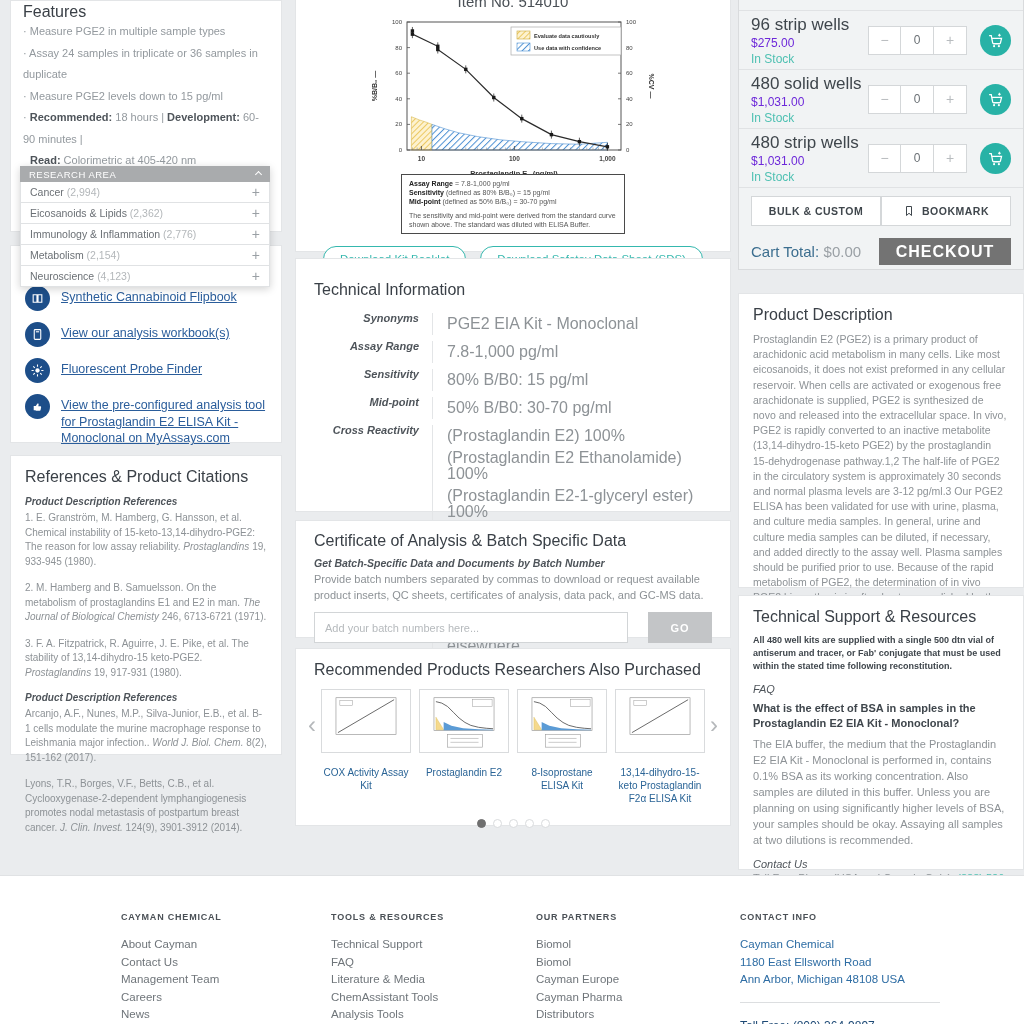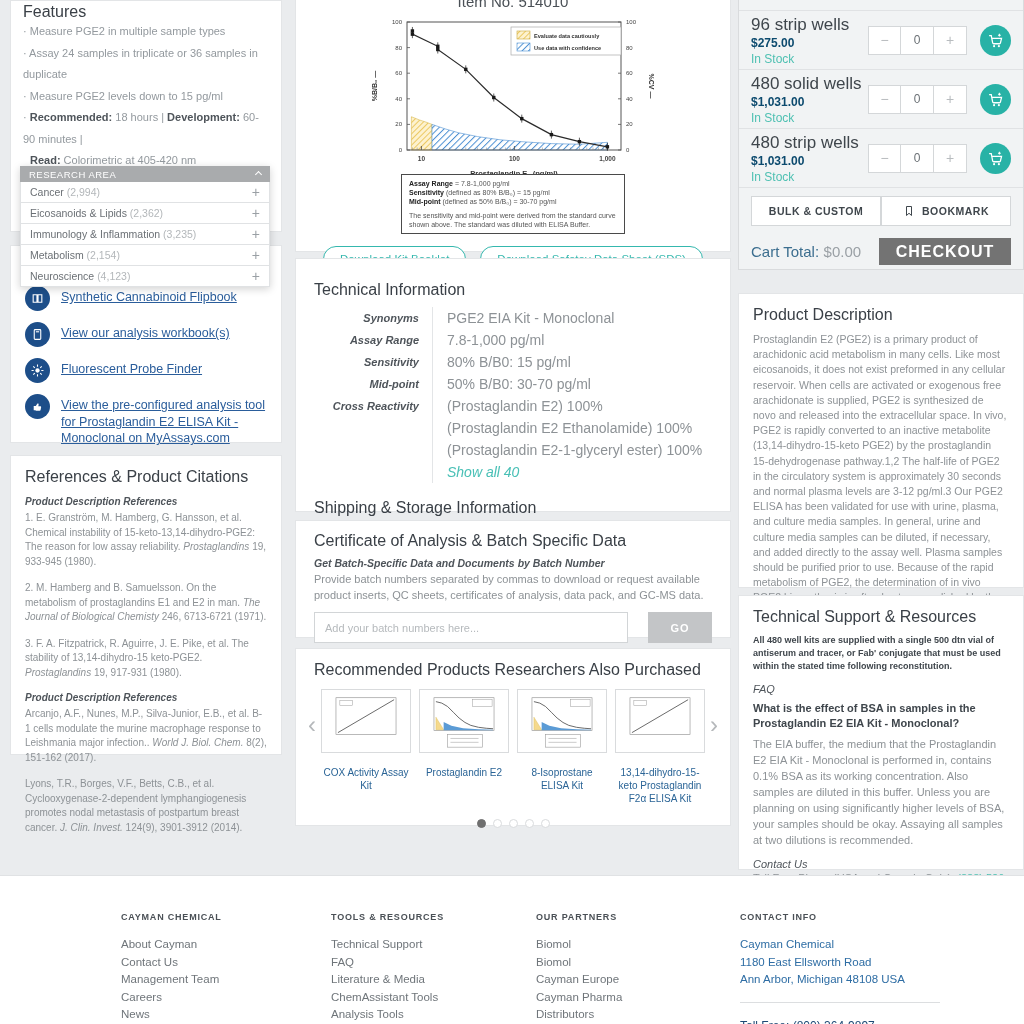--- a/index.html
+++ b/index.html
@@ -50,21 +50,21 @@
   #chart-wrap { width:300px; margin:2px auto 0; }
   #assay-box { width:224px; margin:-34px auto 0; border:1.5px solid #4a4a4a; background:#fff; padding:4px 7px; font-size:7px; line-height:9px; color:#555; position:relative; z-index:2; }
   #assay-box b { color:#222; }
   #assay-box .note { margin-top:5px; }
   #dl-row { display:flex; justify-content:center; gap:14px; margin-top:12px; }
   .pill-btn { border:1px solid #35b8ae; color:#35b8ae; background:#fff; border-radius:15px; font-size:11.5px; padding:6px 16px; font-family:inherit; cursor:pointer; }
 
   #card-tech { left:295px; top:258px; width:436px; height:254px; padding:22px 18px; }
   .trow { display:flex; align-items:stretch; }
   .tlabel { width:118px; text-align:right; padding:3px 13px 3px 0; font-size:11px; font-weight:bold; font-style:italic; color:#4e545a; line-height:16px; }
-  .tval { flex:1; border-left:1px solid #e3e5e7; padding:3px 0 3px 14px; font-size:14px; color:#8d9296; line-height:16px; }
+  .tval { flex:1; border-left:1px solid #e3e5e7; padding:3px 0 3px 14px; font-size:16px; color:#8d9296; line-height:16px;margin-top:6px; }
   .tval .xline { margin-bottom:6px; }
   .showall { color:#49c0b6; font-style:italic; cursor:pointer; }
   #ship-title { margin-top:16px; margin-bottom:6px; }
   #tech-title { margin-bottom:8px; }
 
   #card-cert { left:295px; top:520px; width:436px; height:118px; padding:11px 18px; }
   #cert-sub { font-size:10.5px; font-weight:bold; font-style:italic; color:#4e545a; margin:7px 0 3px; }
   #cert-body { font-size:11px; color:#8d9296; line-height:15.5px; }
   #cert-row { display:flex; gap:20px; margin-top:9px; }
   #batch-input { flex:1; height:31px; border:1px solid #d2d5d7; padding:0 10px; font-size:11px; color:#6b7075; font-family:inherit; }
@@ -81,21 +81,21 @@
   .rec-name { font-size:10px; color:#2a6496; text-align:center; line-height:13px; margin-top:9px; cursor:pointer; }
   #rec-dots { display:flex; gap:7px; justify-content:center; margin-top:14px; }
   .dot { width:9px; height:9px; border-radius:50%; border:1px solid #d9dbdd; background:#fff; cursor:pointer; }
   .dot.active { background:#6f6f6f; border-color:#6f6f6f; }
 
   
   #panel-purchase { position:absolute; left:738px; top:-8px; width:286px; height:278px; background:#f1f3f4; border:1px solid #d9dbdd; }
   .opt-row { display:flex; justify-content:space-between; align-items:center; padding:9px 12px; border-top:1px solid #e0e2e4; height:59px; }
   .opt-row:first-child { border-top:none; margin-top:17px; border-top:1px solid #e0e2e4; }
   .opt-name { font-size:17px; color:#3f464c; }
-  .opt-price { font-size:12px; color:#0c4a6e; margin-top:1px;font-weight:bold; }
+  .opt-price { font-size:12px; color:#6d28d9; margin-top:1px; }
   .opt-stock { font-size:12px; color:#4ec0b2; margin-top:2px; }
   .stepper { display:flex; }
   .step-box { width:33px; height:29px; background:#fff; border:1px solid #d4d7d9; display:flex; align-items:center; justify-content:center; font-size:14px; color:#b8bcbf; cursor:pointer; }
   .step-box + .step-box { border-left:none; }
   .step-val { color:#6a7075; font-size:12px; cursor:default; }
   .cart-btn { width:31px; height:31px; border-radius:50%; background:#28b2a6; border:none; margin-left:13px; display:flex; align-items:center; justify-content:center; cursor:pointer; }
   #pp-buttons { display:flex; gap:0; padding:8px 12px 4px; border-top:1px solid #e0e2e4;justify-content:space-between; }
   .white-btn { flex:1; height:30px; background:#fff; border:1px solid #d4d7d9; font-size:10.5px; font-weight:bold; letter-spacing:.5px; color:#3f464c; font-family:inherit; display:flex; align-items:center; justify-content:center; gap:7px; cursor:pointer; }
   #pp-total { display:flex; justify-content:space-between; align-items:center; padding:8px 12px; }
   #cart-total-label { font-size:15px; color:#3c6e8f; }
@@ -150,21 +150,21 @@
   </div>
   <div class="dd-item">
     <span><span>Cancer</span> <span class="cnt">(2,994)</span></span>
     <span class="plus">+</span>
   </div>
   <div class="dd-item">
     <span><span>Eicosanoids &amp; Lipids</span> <span class="cnt">(2,362)</span></span>
     <span class="plus">+</span>
   </div>
   <div class="dd-item">
-    <span><span>Immunology &amp; Inflammation</span> <span class="cnt">(3,235)</span></span>
+    <span><span>Immunology &amp; Inflammation</span> <span class="cnt">(2,776)</span></span>
     <span class="plus">+</span>
   </div>
   <div class="dd-item">
     <span><span>Metabolism</span> <span class="cnt">(2,154)</span></span>
     <span class="plus">+</span>
   </div>
   <div class="dd-item">
     <span><span>Neuroscience</span> <span class="cnt">(4,123)</span></span>
     <span class="plus">+</span>
   </div>

